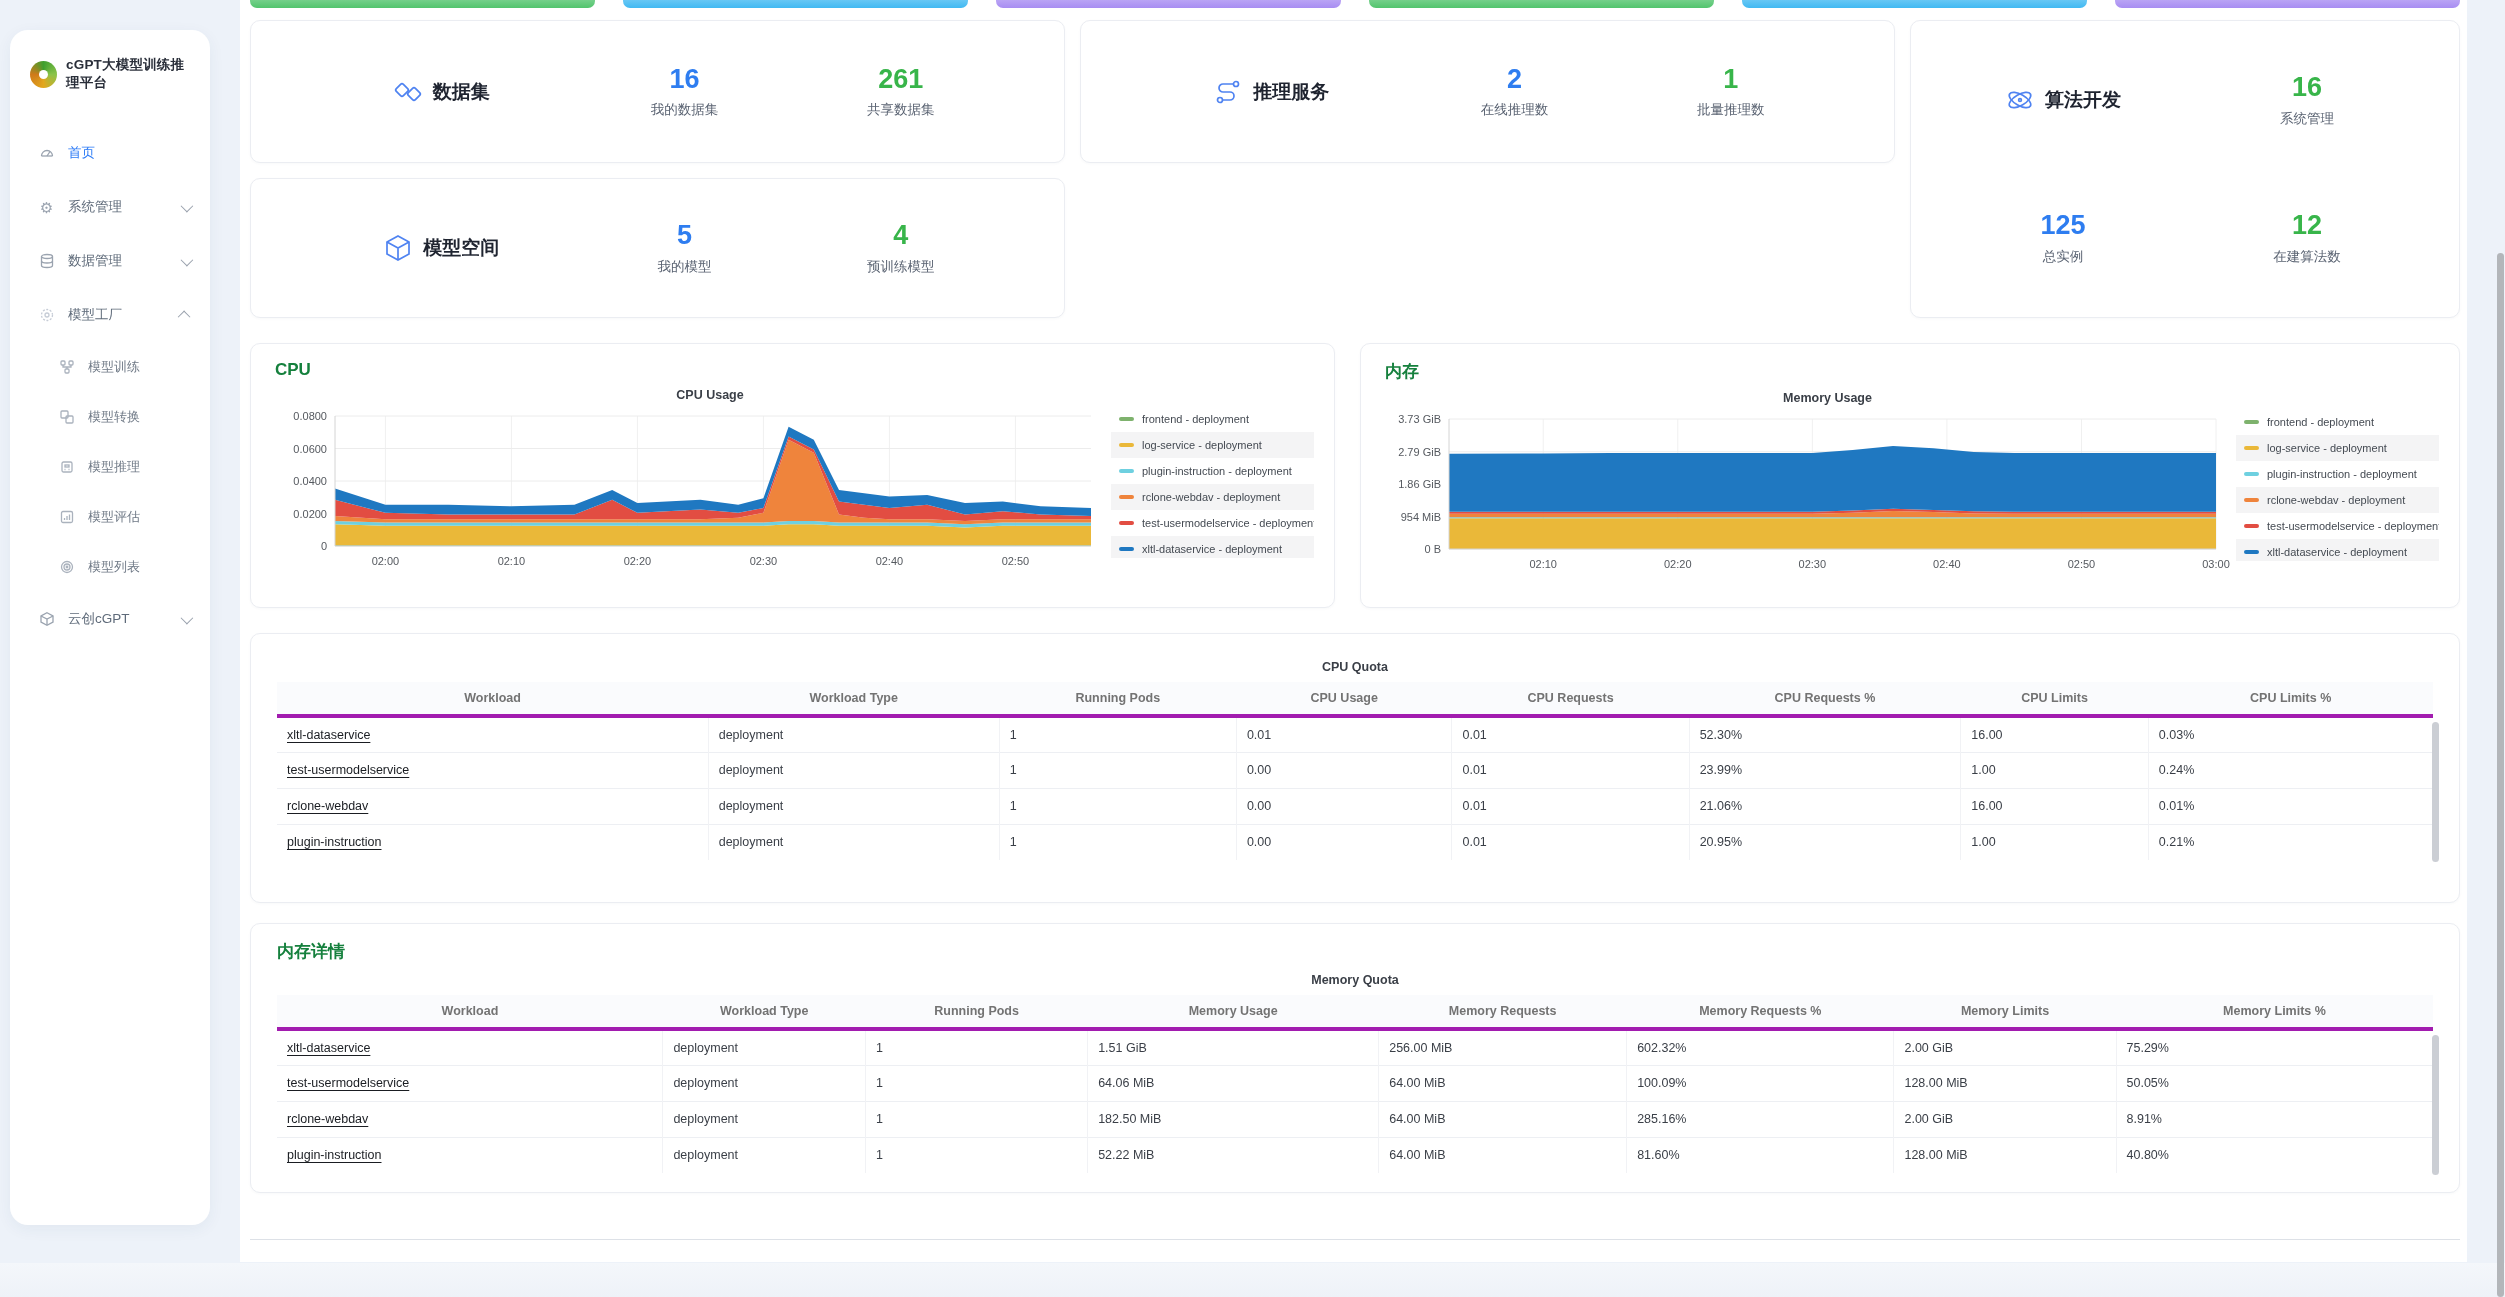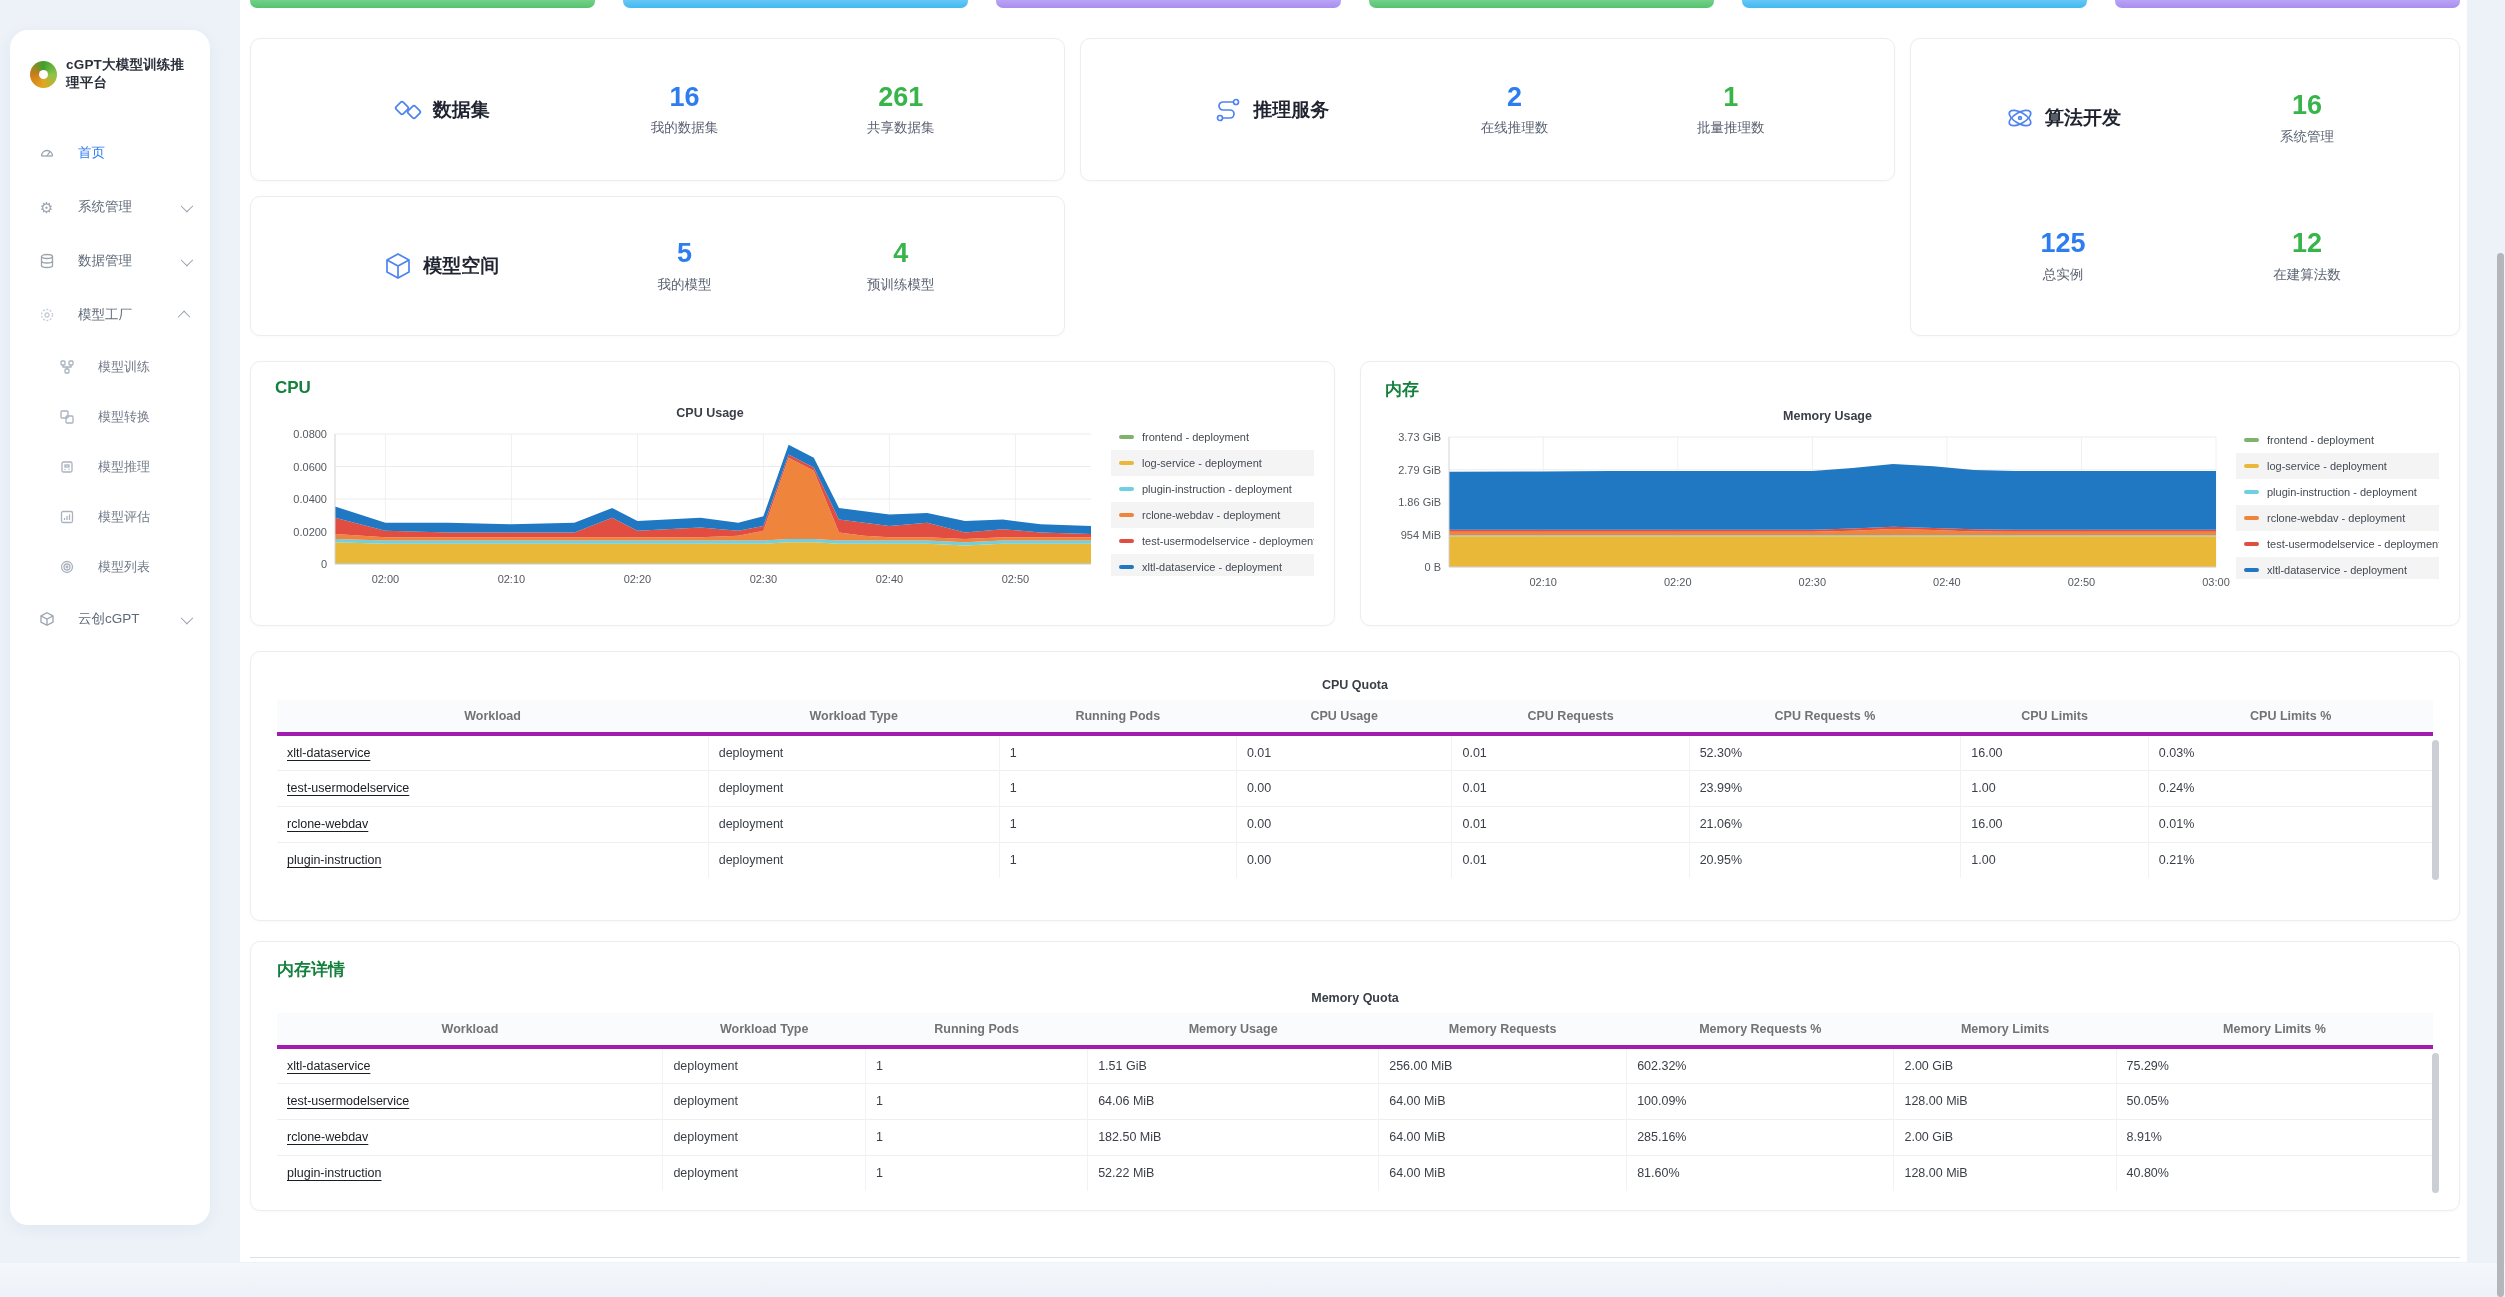--- a/index.html
+++ b/index.html
@@ -21,21 +21,21 @@
   .brand { display:flex; align-items:center; gap:9px; padding:0 14px 0 20px; }
   .logo {
     width:27px; height:27px; border-radius:50%;
     background:conic-gradient(#3f9f2f,#8bc34a,#e2a71e,#cf7a1a,#3f9f2f);
     position:relative; flex:none;
   }
   .logo::after { content:""; position:absolute; left:9px; top:9px; width:9px; height:9px; border-radius:50%; background:#fff; }
   .brand-title { font-size:13.5px; font-weight:bold; color:#2a2f3a; letter-spacing:.2px; }
   .nav { margin-top:34px; }
   .nav-item {
-    display:flex; align-items:center; gap:23px;
+    display:flex; align-items:center; gap:13px;
     height:54px; padding-left:28px; padding-right:20px;
     font-size:13.5px; color:#5f6b7a; cursor:pointer;
   }
   .nav-item.sub { height:50px; padding-left:48px; font-size:13px; color:#707a87; }
   .nav-item.active .nav-label { color:#2e7cf6; }
   .nav-ico { width:17px; height:17px; flex:none; display:flex; align-items:center; justify-content:center; color:#9aa3af; font-size:15px; line-height:1; }
   .nav-ico svg { width:16px; height:16px; stroke:#9aa3af; fill:none; stroke-width:1.3; }
   .nav-item.sub .nav-ico svg { stroke:#aab2bd; }
   .faint svg { stroke:#c6ccd6 !important; }
   .nav-label { flex:1; }
@@ -45,21 +45,21 @@
   
   .main {
     position:absolute; left:240px; top:0; width:2227px; height:1262px;
     background:#fff; padding:0 7px 0 10px;
   }
   
   .strips { display:flex; gap:28px; height:8px; }
   .strip { flex:1; border-radius:0 0 7px 7px; }
   
   .cards {
-    margin-top:30px;
+    margin-top:12px;
     display:grid; grid-template-columns:815px 815px 550px;
     grid-template-rows:143px 140px; column-gap:15px; row-gap:15px;
   }
   .card {
     background:#fff; border:1px solid #ebedf2; border-radius:10px;
     box-shadow:0 1px 3px rgba(40,60,100,.03);
   }
   .stat-card { display:flex; align-items:center; padding:0 55px; cursor:pointer; }
   .stat-title { display:flex; align-items:center; gap:10px; flex:1.25; justify-content:center; }
   .stat-title .t { font-size:19px; font-weight:bold; color:#1f2430; }

